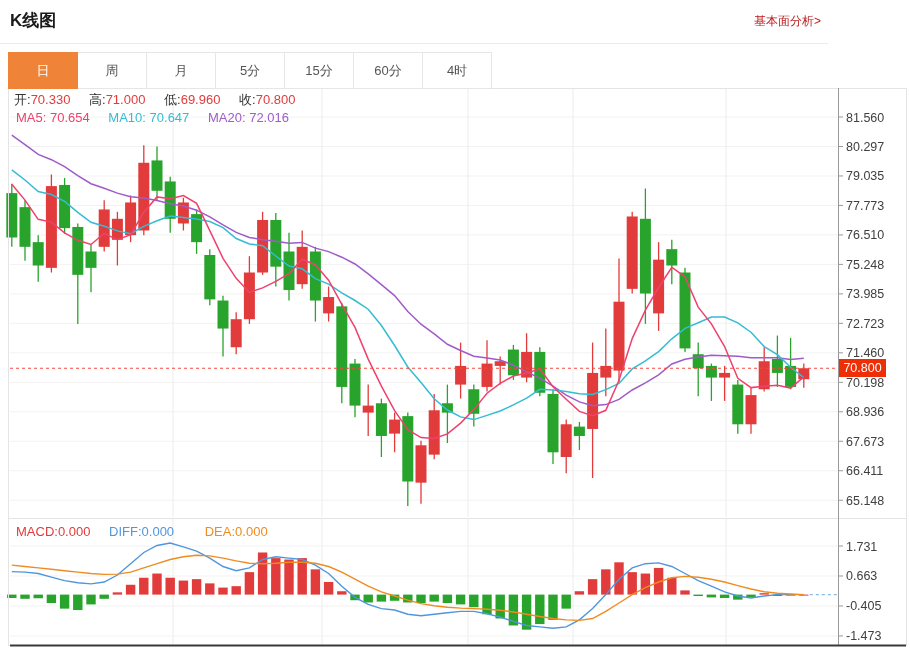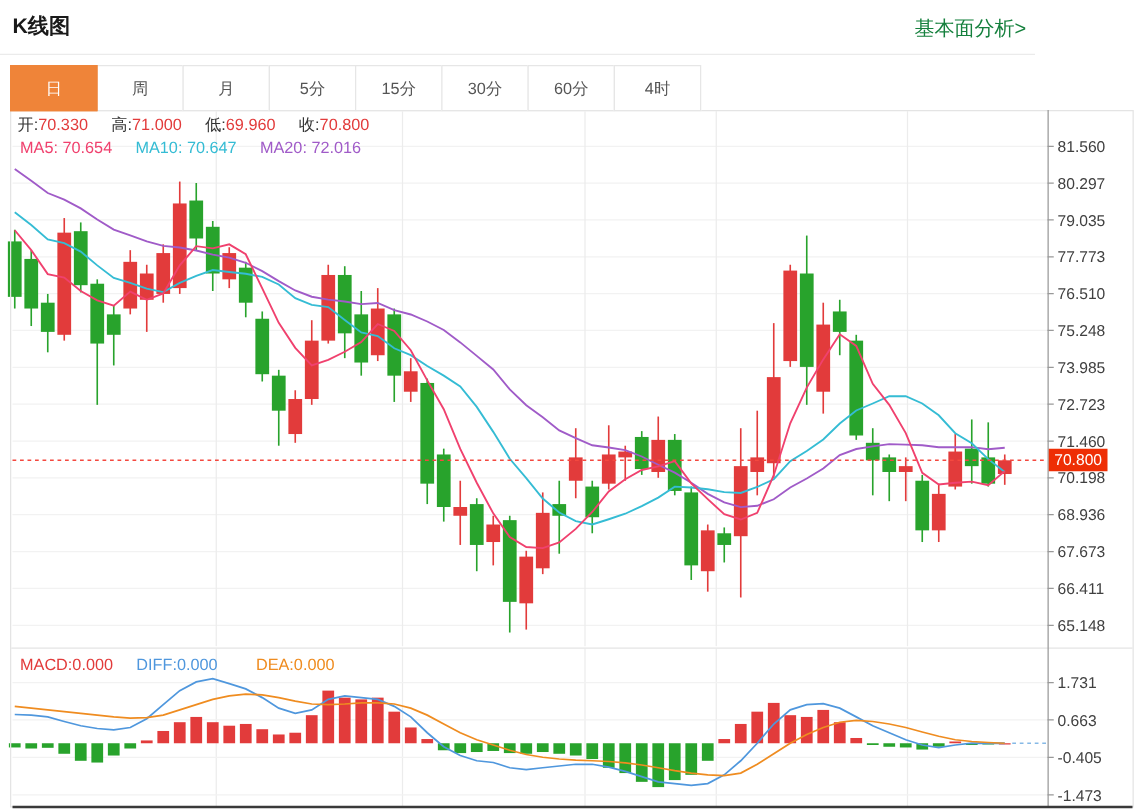--- a/index.html
+++ b/index.html
@@ -1,20 +1,20 @@
 <!DOCTYPE html>
 <html><head>
 <meta charset="utf-8">
 <style>
   html,body{margin:0;padding:0;}
   body{width:910px;height:649px;position:relative;background:#fff;overflow:hidden;
        font-family:"Liberation Sans","DejaVu Sans",sans-serif;}
   .header{position:absolute;top:0;left:0;width:828px;height:44px;border-bottom:1px solid #ebebeb;box-sizing:border-box;}
   .title{position:absolute;left:10px;top:9px;font-size:17px;font-weight:bold;color:#1a1a1a;}
-  .fund-link{position:absolute;right:7px;top:13px;font-size:16px;color:#15803d;text-decoration:none;cursor:pointer;margin-left:14px;}
+  .fund-link{position:absolute;right:7px;top:13px;font-size:12px;color:#b91c1c;text-decoration:none;cursor:pointer;margin-left:14px;}
   .tabbar{position:absolute;top:52px;left:8px;display:flex;}
   .tab{width:70px;height:37px;line-height:35px;text-align:center;font-size:13px;color:#555;
        background:#fff;border:1px solid #e6e6e6;box-sizing:border-box;margin-left:-1px;cursor:pointer;}
   .tab:first-child{margin-left:0;}
   .tab.sel{color:#fff;z-index:2;position:relative;}
   #chart{position:absolute;left:0;top:0;}
   #chart text{font-family:"Liberation Sans","DejaVu Sans",sans-serif;font-size:12.5px;fill:#404040;}
   .legend{position:absolute;font-size:13px;white-space:nowrap;}
   .legend .it{margin-right:15px;}
   .legend .lb{color:#333;}
@@ -292,21 +292,20 @@
   <div class="title">K线图</div>
   <a class="fund-link">基本面分析&gt;</a>
 </div>
 
 <div class="tabbar">
     <div class="tab sel" style="background: rgb(239, 132, 57); border-color: rgb(239, 132, 57);">日</div>
     <div class="tab">周</div>
     <div class="tab">月</div>
     <div class="tab">5分</div>
     <div class="tab">15分</div>
-    <div class="tab">30分</div>
     <div class="tab">60分</div>
     <div class="tab">4时</div>
   </div>
 
 <div class="legend lgd-ohlc">
   <span class="it"><span class="lb">开:</span><span style="color: rgb(226, 59, 59);">70.330</span></span>
   <span class="it"><span class="lb">高:</span><span style="color: rgb(226, 59, 59);">71.000</span></span>
   <span class="it"><span class="lb">低:</span><span style="color: rgb(226, 59, 59);">69.960</span></span>
   <span class="it"><span class="lb">收:</span><span style="color: rgb(226, 59, 59);">70.800</span></span>
 </div>

